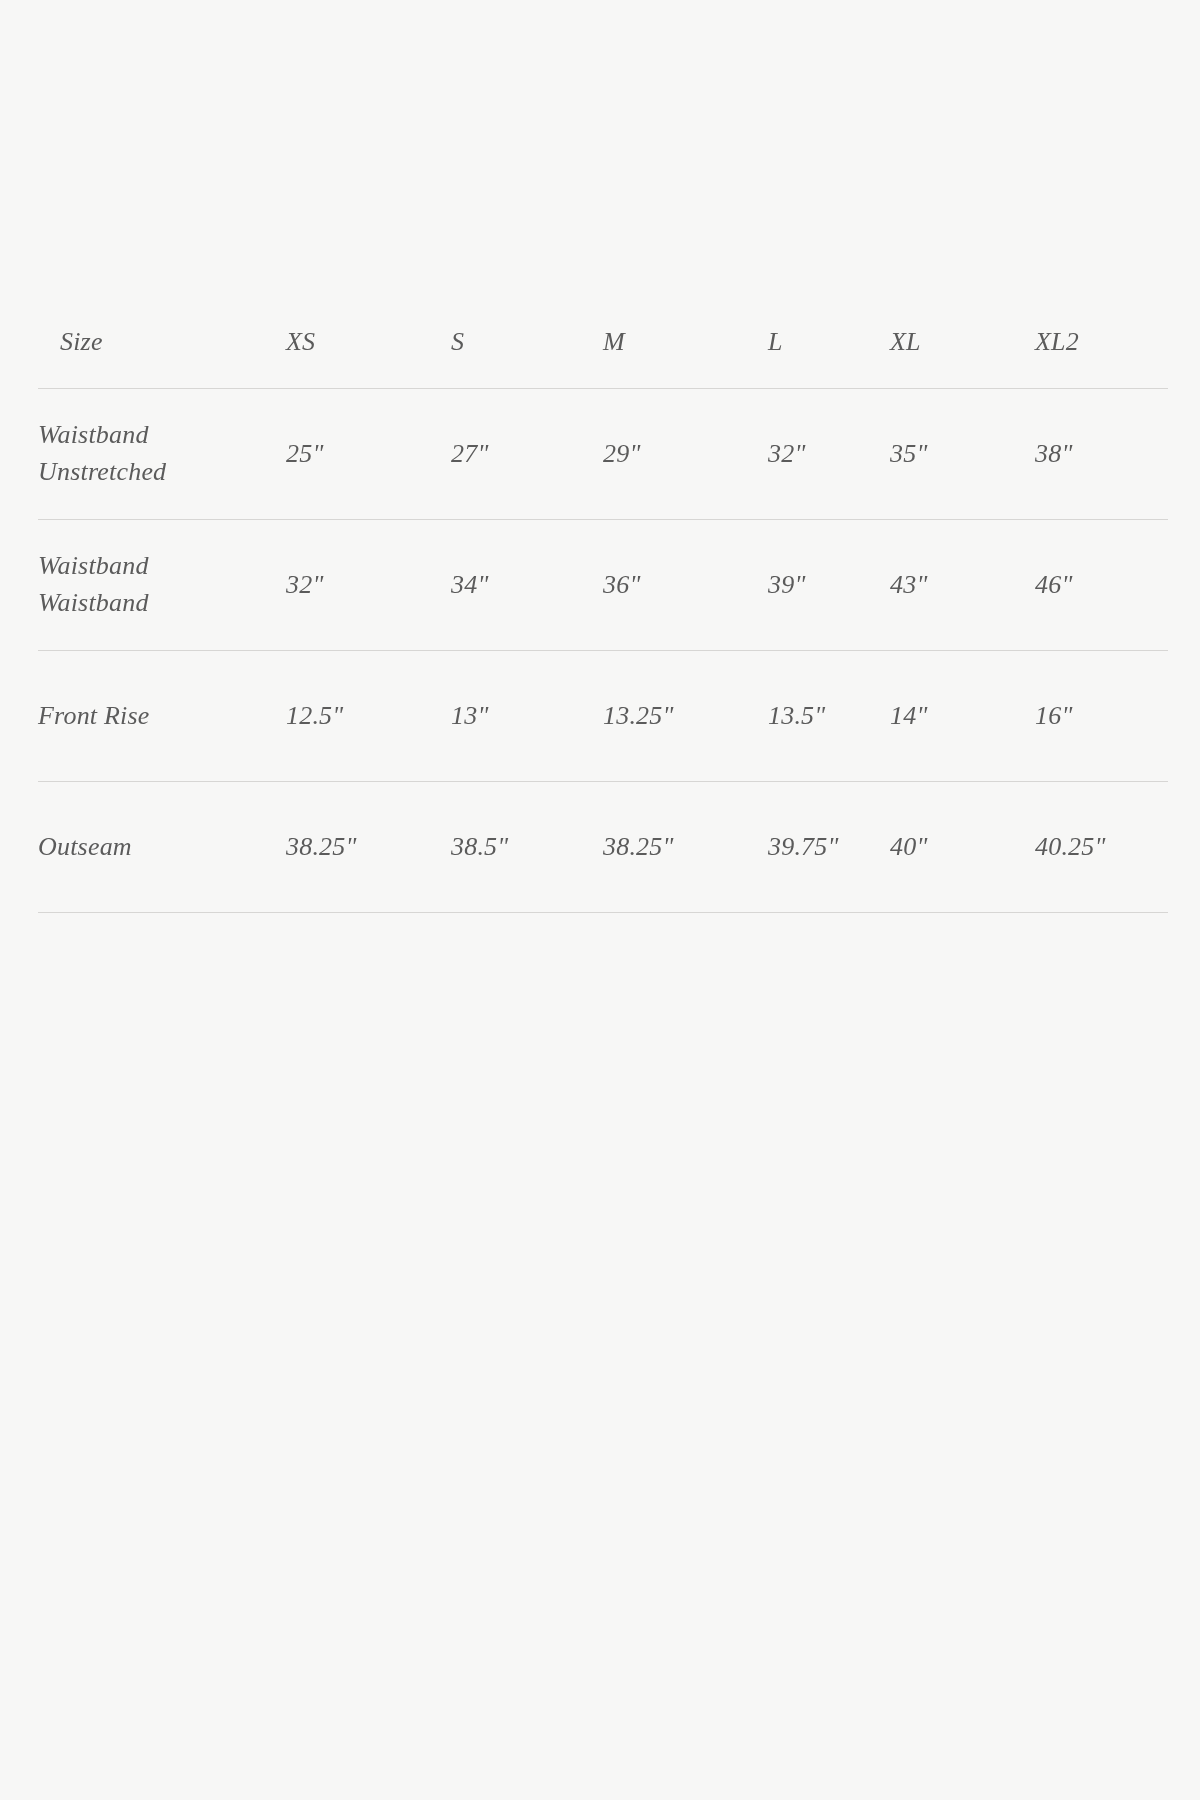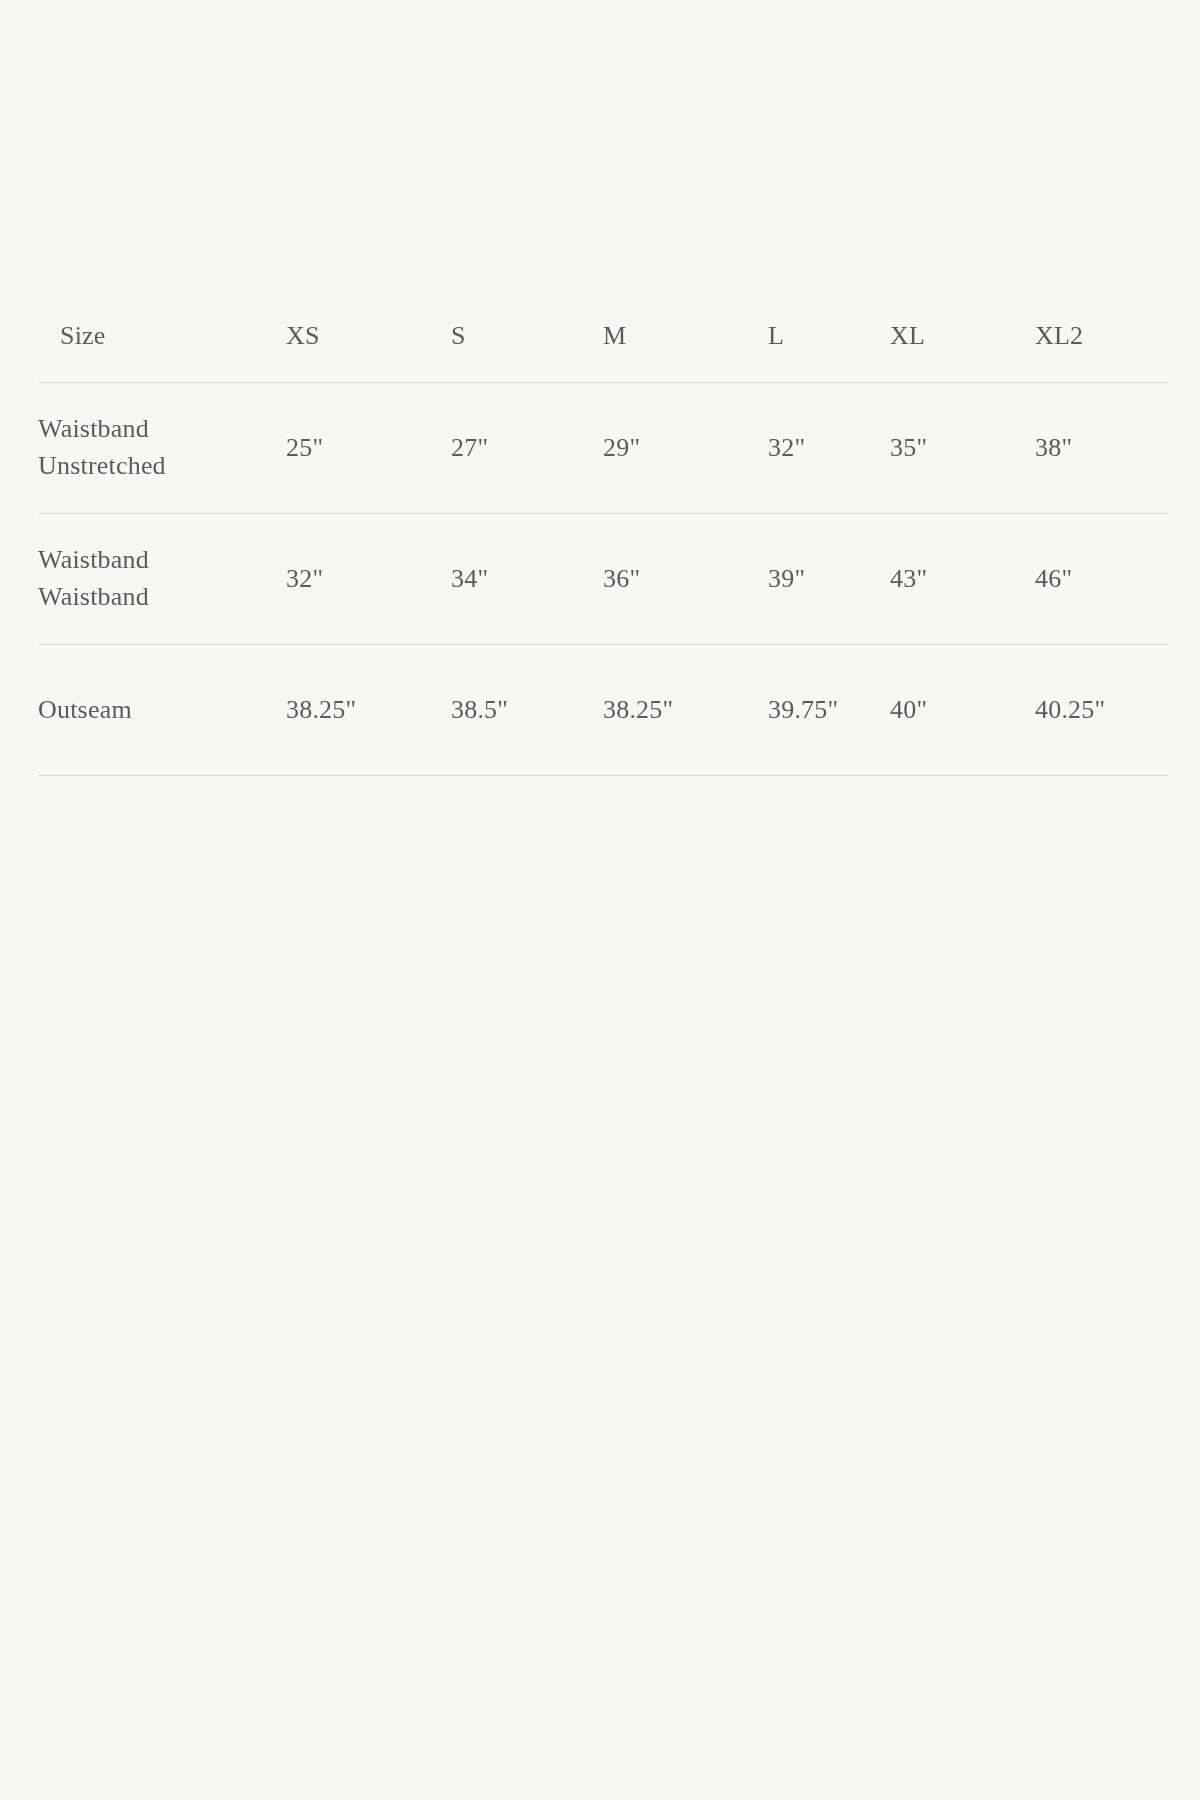--- a/index.html
+++ b/index.html
@@ -19,22 +19,23 @@
     position: absolute;
     left: 0;
     top: 0;
     width: 1200px;
     height: 1800px;
     background: #f7f7f6;
   }
   .table-wrap {
     position: absolute;
     left: 38px;
-    top: 290px;
+    top: 296px;
     width: 1130px;
+    font-style: italic;
   }
   table.size-chart {
     border-collapse: collapse;
     width: 1130px;
     table-layout: fixed;
   }
   table.size-chart col.c-label { width: 248px; }
   table.size-chart col.c-xs    { width: 165px; }
   table.size-chart col.c-s     { width: 152px; }
   table.size-chart col.c-m     { width: 165px; }
@@ -141,20 +142,29 @@
           </td>
           <td class="val">32"</td>
           <td class="val">34"</td>
           <td class="val">36"</td>
           <td class="val">39"</td>
           <td class="val xl-cell">43"</td>
           <td class="val">46"</td>
         </tr>
 
 
+        <tr>
+          <td class="rowlabel">Front Rise</td>
+          <td class="val">12.5"</td>
+          <td class="val">13"</td>
+          <td class="val">13.25"</td>
+          <td class="val">13.5"</td>
+          <td class="val xl-cell">14"</td>
+          <td class="val">16"</td>
+        </tr>
 
 
         <tr>
           <td class="rowlabel">Outseam</td>
           <td class="val">38.25"</td>
           <td class="val">38.5"</td>
           <td class="val">38.25"</td>
           <td class="val">39.75"</td>
           <td class="val xl-cell">40"</td>
           <td class="val">40.25"</td>

